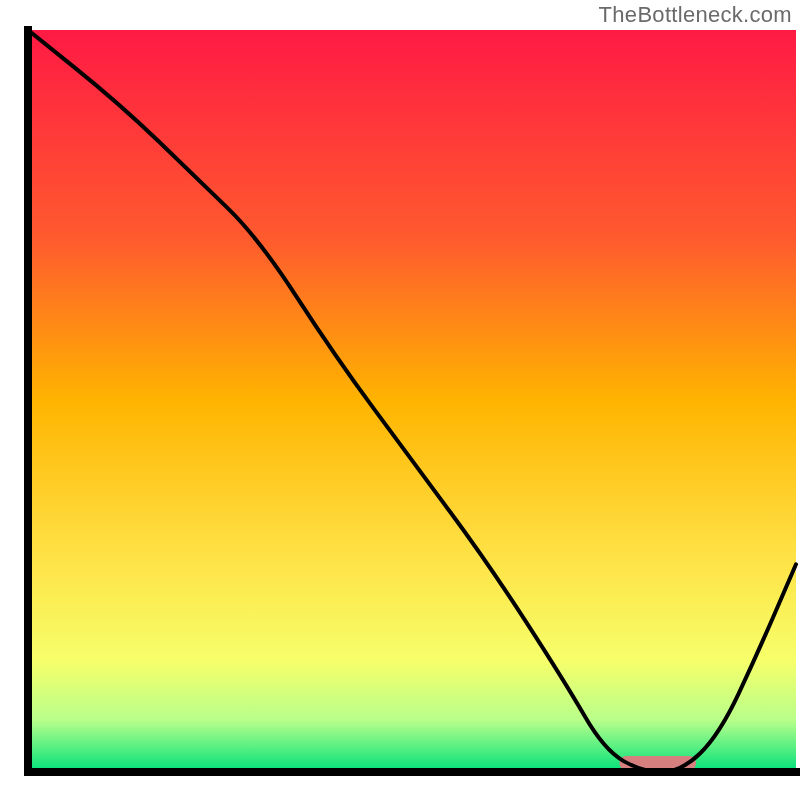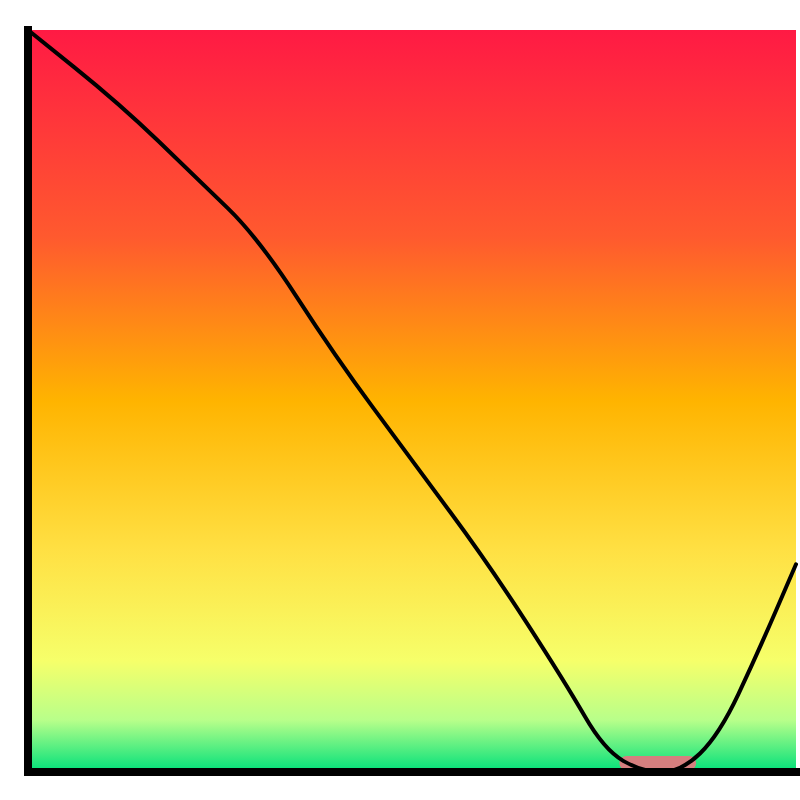--- a/index.html
+++ b/index.html
@@ -25,20 +25,21 @@
     letter-spacing: 0.3px;
   }
   svg {
     display: block;
   }
 </style>
 </head>
 <body>
 
 <div class="stage">
+  <div class="watermark">TheBottleneck.com</div>
 
   <svg id="chart-svg" width="800" height="800" viewBox="0 0 800 800">
     <defs>
       <linearGradient id="bg-grad" x1="0" y1="0" x2="0" y2="1">
           <stop offset="0.0%" stop-color="#ff1a44"></stop>
           <stop offset="28.0%" stop-color="#ff5a2e"></stop>
           <stop offset="50.0%" stop-color="#ffb400"></stop>
           <stop offset="70.0%" stop-color="#ffe043"></stop>
           <stop offset="85.0%" stop-color="#f6ff6a"></stop>
           <stop offset="93.0%" stop-color="#b8ff8a"></stop>

